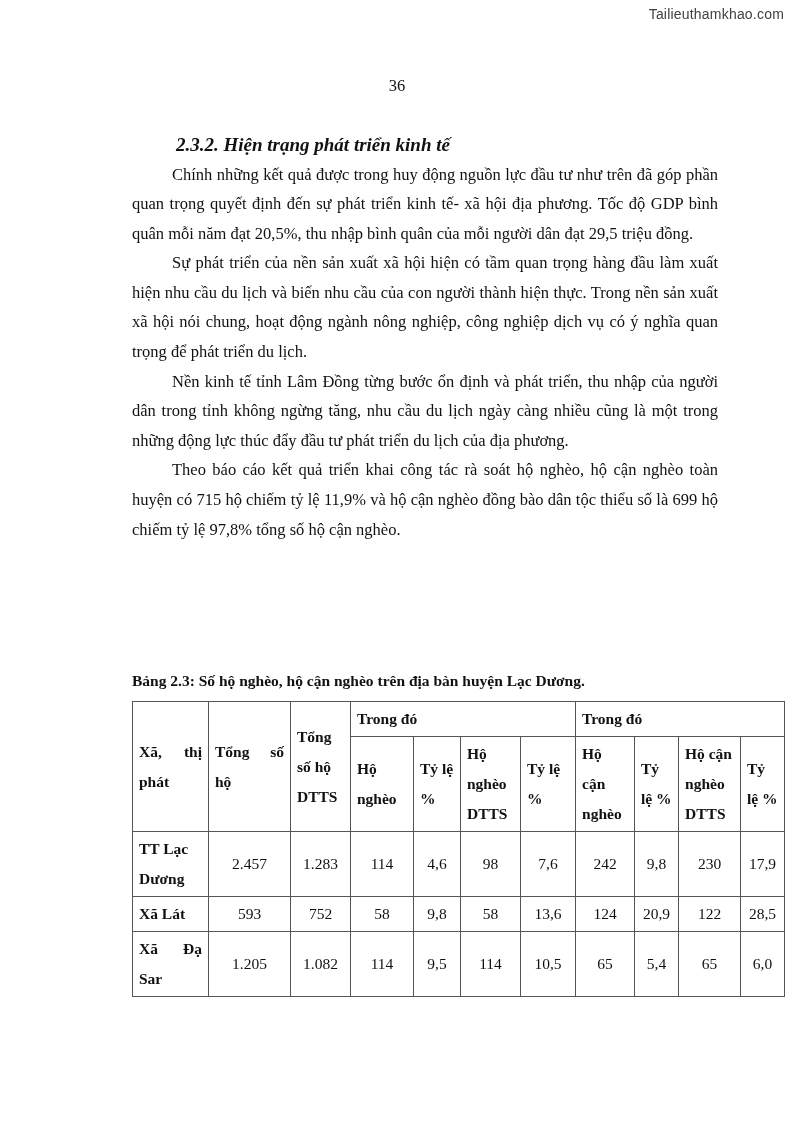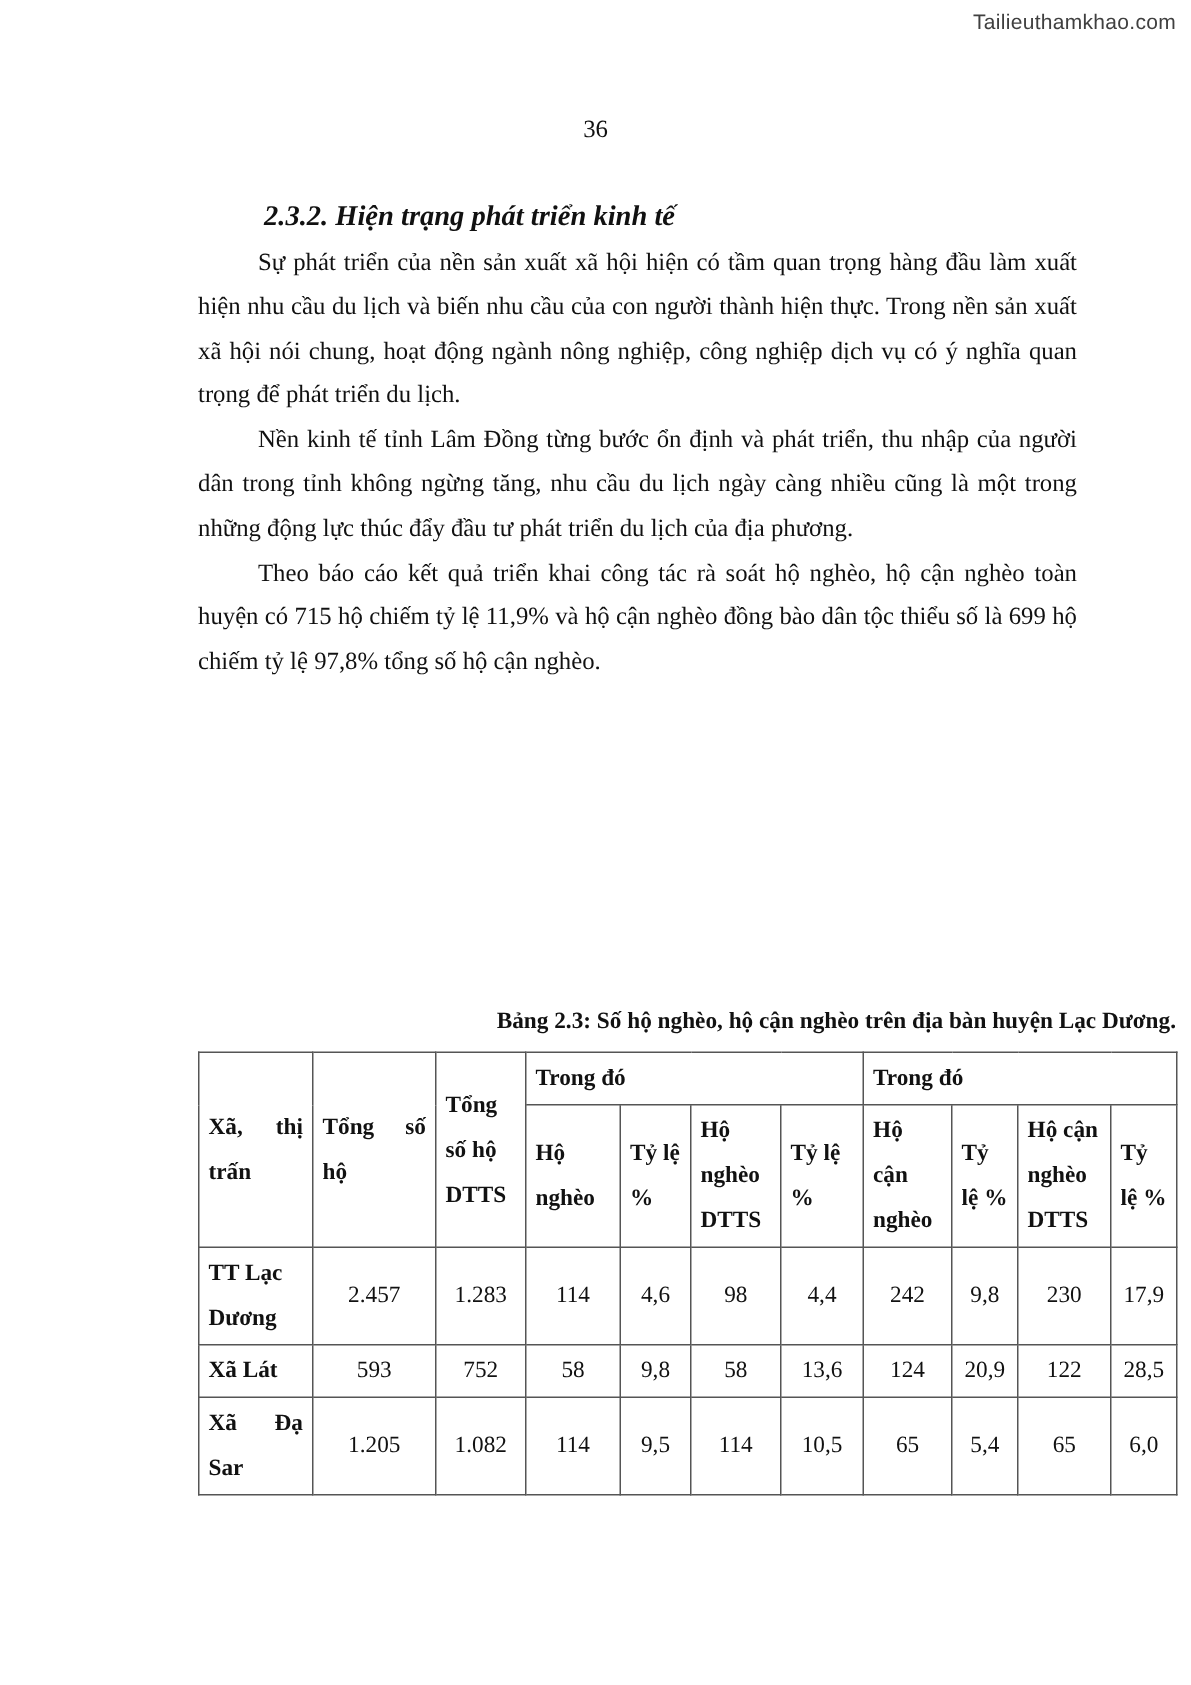--- a/index.html
+++ b/index.html
@@ -4,21 +4,21 @@
 <style>
   html, body { margin:0; padding:0; background:#ffffff; }
   body { width:794px; height:1123px; position:relative; overflow:hidden;
          font-family:"Liberation Serif", "DejaVu Serif", serif; color:#111; }
   .watermark { position:absolute; top:6px; right:10px; font-family:"Liberation Sans","DejaVu Sans",sans-serif;
                font-size:14px; color:#404040; letter-spacing:0.2px; }
   .page-number { position:absolute; top:76px; left:0; width:874px; text-align:center; font-size:16.5px; }
   .content { position:absolute; left:132px; width:586px; top:130px; }
   .heading { font-weight:bold; font-style:italic; font-size:19px; margin:0 0 0 44px; line-height:29.5px; }
   p.para { margin:0; font-size:16.5px; line-height:29.6px; text-align:justify; text-indent:40px; }
-  .caption { position:absolute; top:669px; left:132px; width:652px; text-align:right;
+  .caption { position:absolute; top:669px; left:132px; width:652px; text-align:left;
              font-weight:bold; font-size:15.5px; line-height:24px; }
   table.data { position:absolute; top:701px; left:132px; width:652px; border-collapse:collapse;
                font-size:15.5px; table-layout:fixed; }
   table.data td, table.data th { border:1.5px solid #555; padding:2px 6px; vertical-align:middle; }
   table.data th { font-weight:bold; text-align:left; line-height:30px; }
   table.data th.just { text-align:justify; text-align-last:justify; }
   table.data td { text-align:center; line-height:30px; }
   table.data td.name { text-align:left; font-weight:bold; }
   table.data td.name-just { text-align:justify; text-align-last:justify; }
   table.data tr.h1 th { height:24px; }
@@ -26,20 +26,21 @@
   table.data tr.r2 td { height:24px; }
 </style>
 </head>
 <body>
 
 <div class="watermark">Tailieuthamkhao.com</div>
 <div class="page-number" style="width:794px;">36</div>
 
 <div class="content">
   <div class="heading">2.3.2. Hiện trạng phát triển kinh tế</div>
+  <p class="para">Chính những kết quả được trong huy động nguồn lực đầu tư như trên đã góp phần quan trọng quyết định đến sự phát triển kinh tế- xã hội địa phương. Tốc độ GDP bình quân mỗi năm đạt 20,5%, thu nhập bình quân của mỗi người dân đạt 29,5 triệu đồng.</p>
   <p class="para">Sự phát triển của nền sản xuất xã hội hiện có tầm quan trọng hàng đầu làm xuất hiện nhu cầu du lịch và biến nhu cầu của con người thành hiện thực. Trong nền sản xuất xã hội nói chung, hoạt động ngành nông nghiệp, công nghiệp dịch vụ có ý nghĩa quan trọng để phát triển du lịch.</p>
   <p class="para">Nền kinh tế tỉnh Lâm Đồng từng bước ổn định và phát triển, thu nhập của người dân trong tỉnh không ngừng tăng, nhu cầu du lịch ngày càng nhiều cũng là một trong những động lực thúc đẩy đầu tư phát triển du lịch của địa phương.</p>
   <p class="para">Theo báo cáo kết quả triển khai công tác rà soát hộ nghèo, hộ cận nghèo toàn huyện có 715 hộ chiếm tỷ lệ 11,9% và hộ cận nghèo đồng bào dân tộc thiểu số là 699 hộ chiếm tỷ lệ 97,8% tổng số hộ cận nghèo.</p>
 </div>
 
 <div class="caption">Bảng 2.3: Số hộ nghèo, hộ cận nghèo trên địa bàn huyện Lạc Dương.</div>
 
 <table class="data">
   <colgroup>
     <col style="width:76px">
@@ -49,21 +50,21 @@
       <col style="width:47px">
       <col style="width:60px">
       <col style="width:55px">
     <col style="width:59px">
       <col style="width:44px">
       <col style="width:62px">
       <col style="width:44px">
   </colgroup>
   <tbody>
       <tr class="h1">
-    <th rowspan="2" class="just">Xã, thị trấn</th>
+    <th rowspan="2" class="just">Xã, thị phát</th>
     <th rowspan="2" class="just">Tổng số hộ</th>
     <th rowspan="2">Tổng số hộ DTTS</th>
     <th colspan="4">Trong đó</th>
     <th colspan="4">Trong đó</th>
   </tr>
   <tr>
     <th>Hộ nghèo</th>
     <th>Tỷ lệ %</th>
     <th>Hộ nghèo DTTS</th>
     <th>Tỷ lệ %</th>
@@ -72,21 +73,21 @@
     <th>Hộ cận nghèo DTTS</th>
     <th>Tỷ lệ %</th>
   </tr>
   <tr class="r1">
     <td class="name">TT Lạc Dương</td>
     <td>2.457</td>
     <td>1.283</td>
     <td>114</td>
     <td>4,6</td>
     <td>98</td>
-    <td>4,4</td>
+    <td>7,6</td>
     <td>242</td>
     <td>9,8</td>
     <td>230</td>
     <td>17,9</td>
   </tr>
   <tr class="r2">
     <td class="name">Xã Lát</td>
     <td>593</td>
     <td>752</td>
     <td>58</td>

